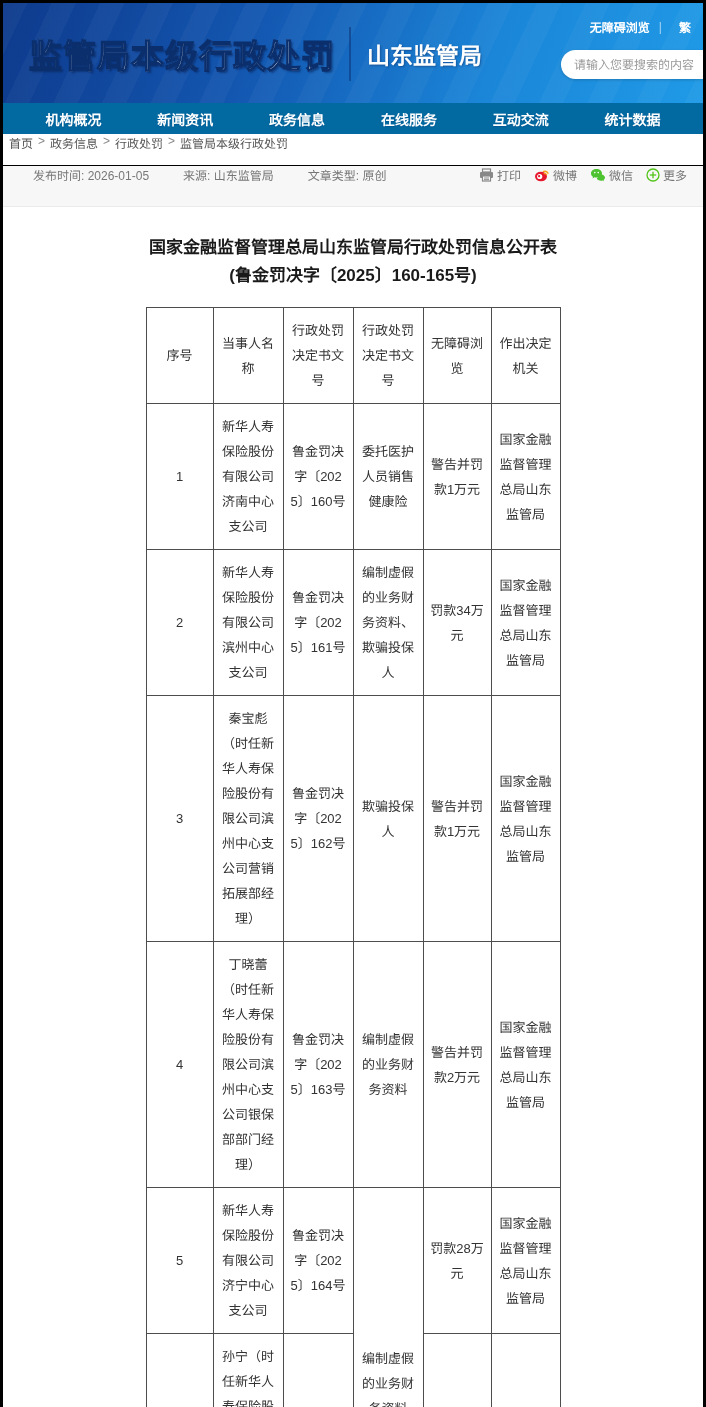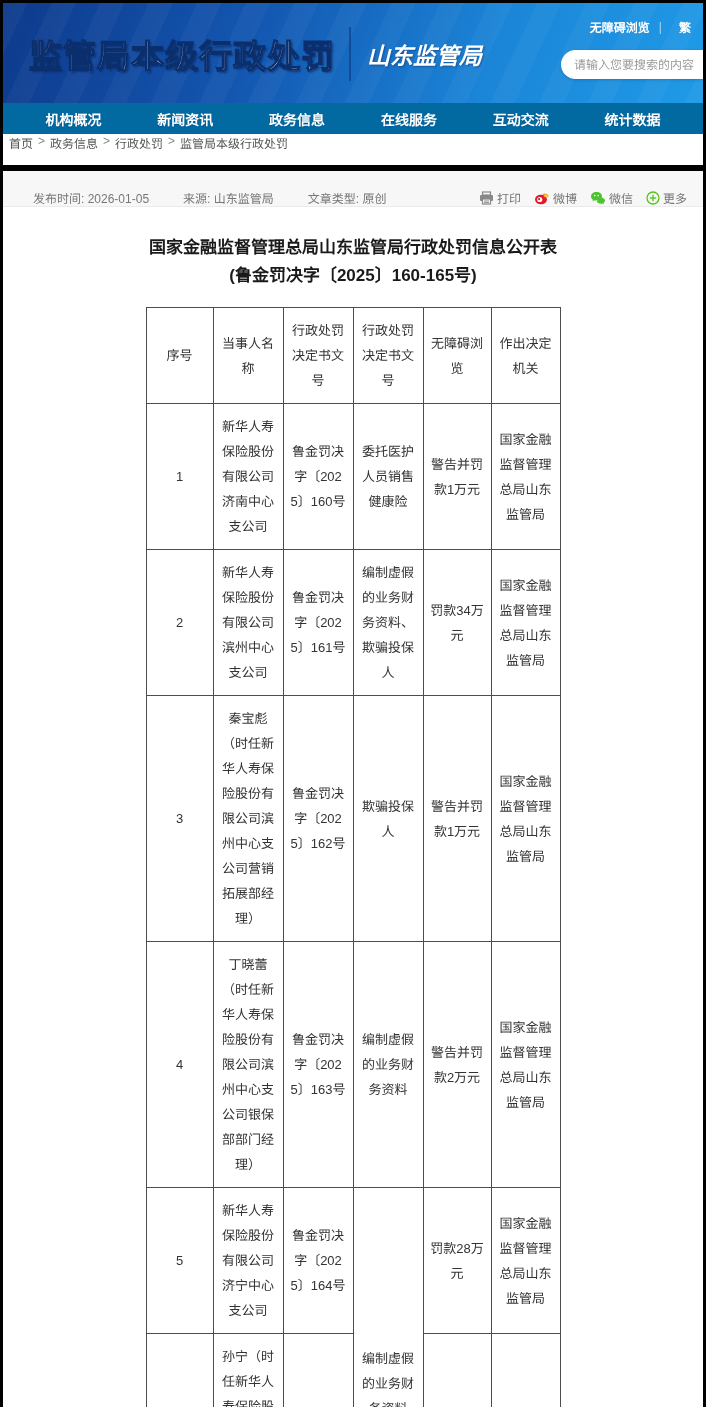--- a/index.html
+++ b/index.html
@@ -27,21 +27,21 @@
   .logo-row {
     position: absolute; left: 26px; top: 24px;
     display: flex; align-items: center;
   }
   .logo-main {
     font-size: 33px; font-weight: bold; color: #fff; letter-spacing: 1px;
     -webkit-text-stroke: 1.3px #0b2f6d;
     text-shadow: 2px 2px 2px rgba(8,35,90,.55);
   }
   .logo-divider { width: 2px; height: 54px; background: rgba(9,45,110,.5); margin: 0 16px 0 14px; }
-  .logo-sub { font-size: 23px; font-weight: bold; color: #fff; text-shadow: 1px 1px 2px rgba(8,35,90,.45); font-style: italic; }
+  .logo-sub { font-size: 23px; font-weight: bold; color: #fff; text-shadow: 1px 1px 2px rgba(8,35,90,.45); }
   .search-pill {
     position: absolute; right: 0; top: 47px; width: 142px; height: 29px;
     background: #fff; border-radius: 15px 0 0 15px;
     display: flex; align-items: center; padding-left: 13px;
     box-shadow: 0 1px 3px rgba(0,0,0,.18);
   }
   .search-pill input {
     border: none; outline: none; width: 120px; font-size: 12px; color: #555;
     font-family: inherit; background: transparent;
   }
@@ -63,22 +63,22 @@
   .breadcrumb {
     height: 31px; display: flex; gap: 5px;
     padding: 0 6px; font-size: 12px; color: #555; background: #fff;
   }
   .crumb { cursor: pointer; }
   .crumb-sep { color: #888; }
 
   
   .info-bar {
     height: 42px; background: #f7f7f7;
-    border-top: 6px solid #000000; border-bottom: 1px solid #ebebeb;
-    display: flex; align-items: flex-end; padding: 0 16px 0 30px;
+    border-top: 1px solid #000000; border-bottom: 1px solid #ebebeb;
+    display: flex; align-items: flex-start; padding: 0 16px 0 30px;
     font-size: 12px; color: #777;
   }
   .meta-item { margin-right: 34px; white-space: nowrap; }
   .share-group { margin-left: auto; display: flex; align-items: center; gap: 13px; }
   .share-btn { display: flex; align-items: center; gap: 3px; cursor: pointer; color: #777; white-space: nowrap; }
   .share-btn svg { display: block; }
 
   
   .article-title {
     margin-top: 27px; text-align: center; color: #1a1a1a;

